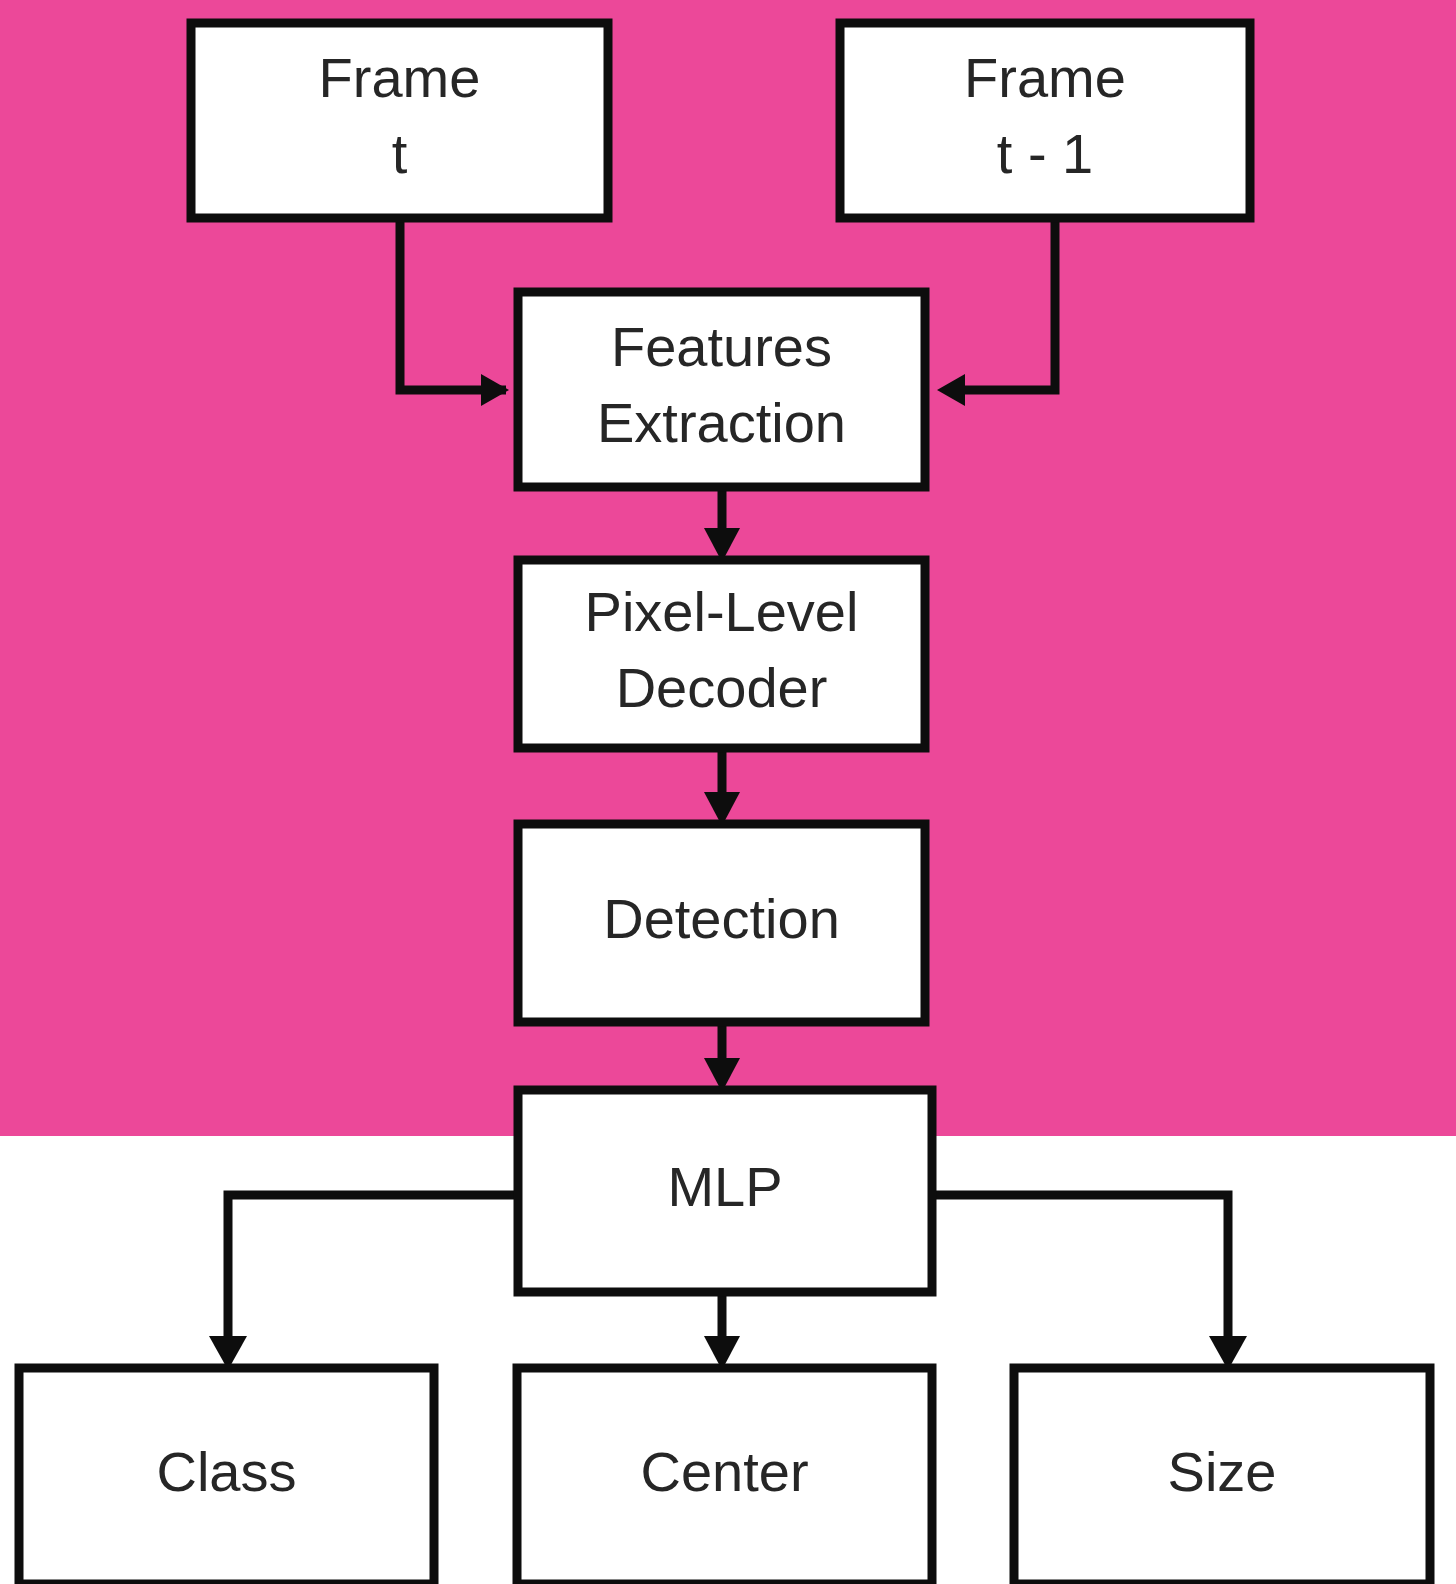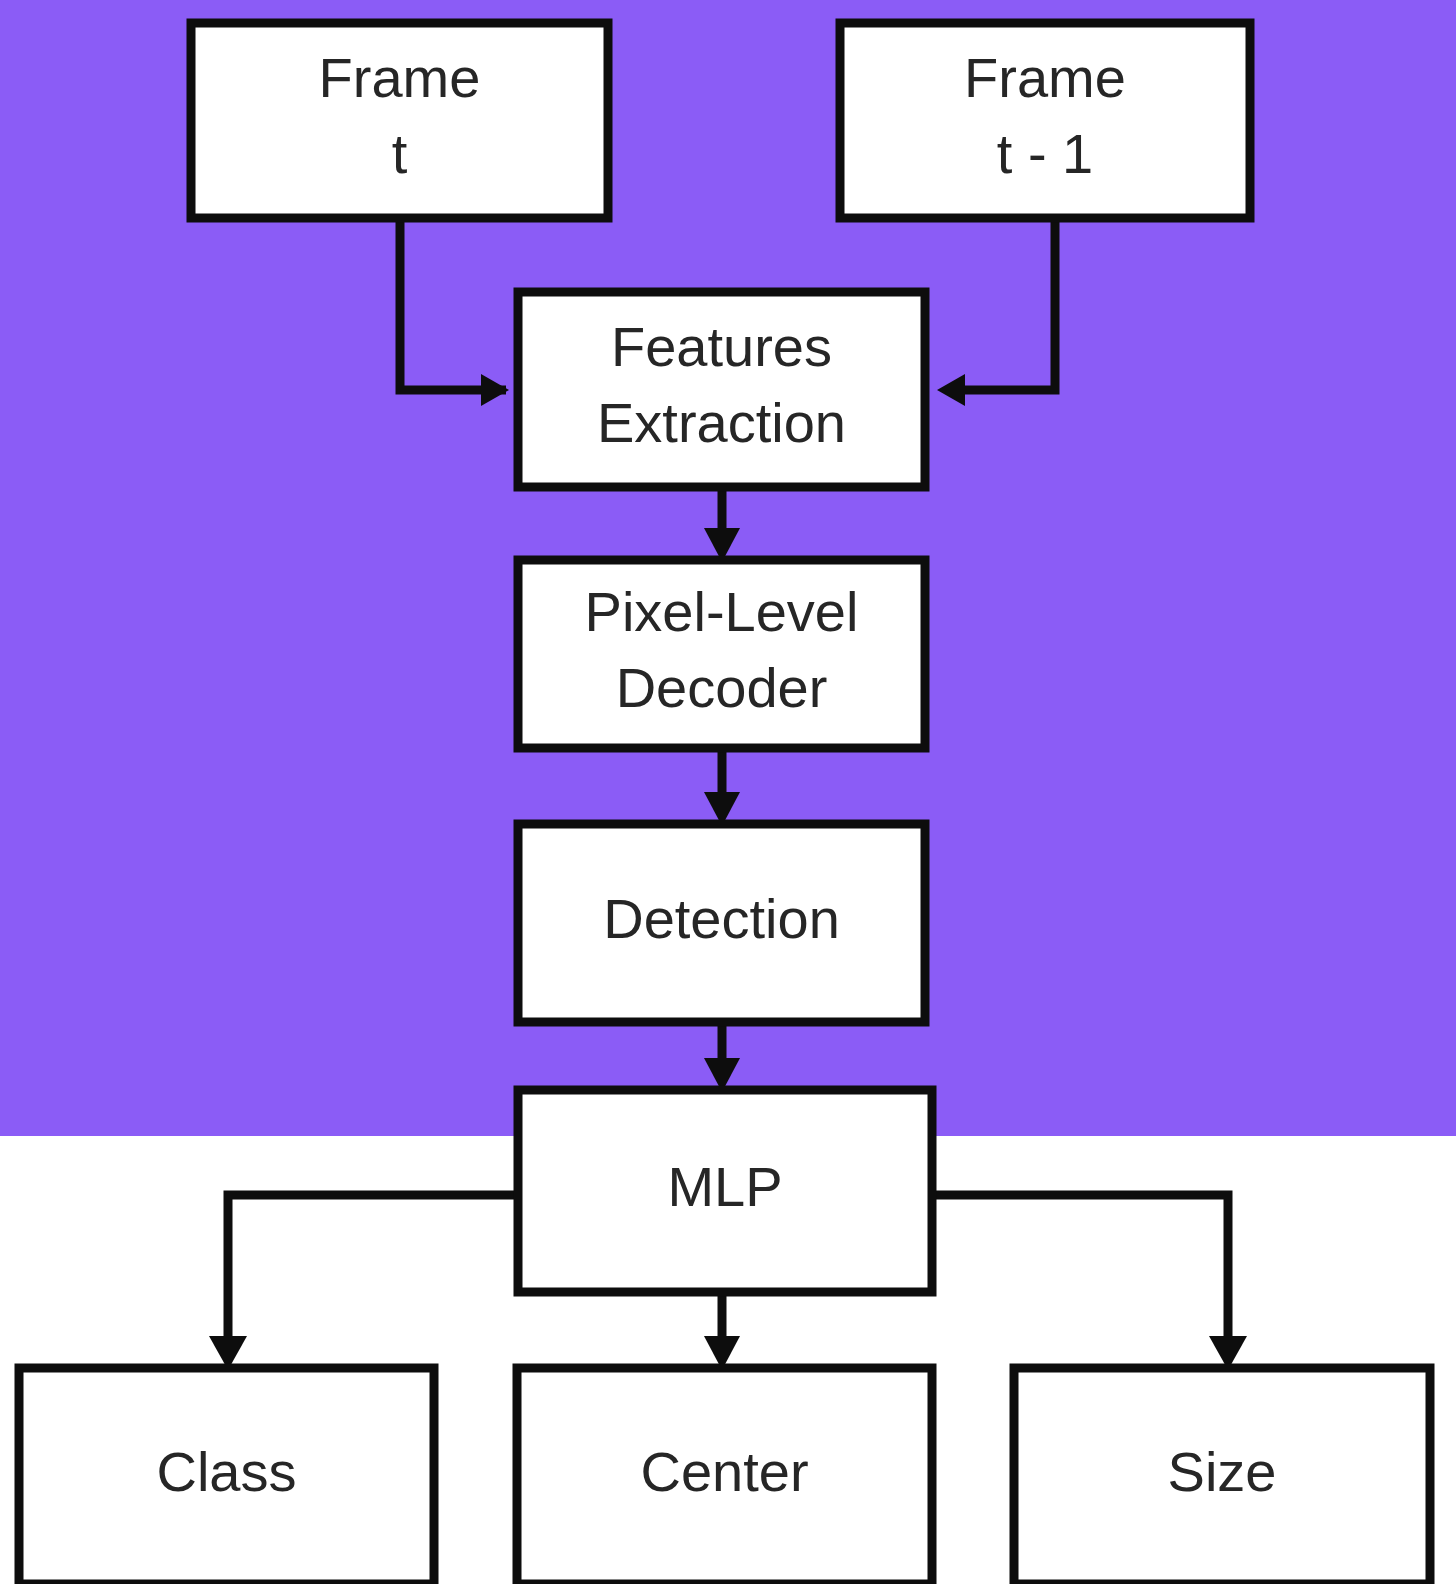--- a/index.html
+++ b/index.html
@@ -10,21 +10,21 @@
   body {
     width: 1456px;
     height: 1584px;
     font-family: "Liberation Sans", sans-serif;
     overflow: hidden;
   }
   #flowchart-root {
     position: relative;
     width: 1456px;
     height: 1136px;
-    background: #8b5cf6;
+    background: #ec4899;
   }
   svg.diagram {
     display: block;
     width: 1456px;
     height: 1584px;
   }
   .node-rect {
     fill: #ffffff;
     stroke: #0d0d0d;
     stroke-width: 9;

